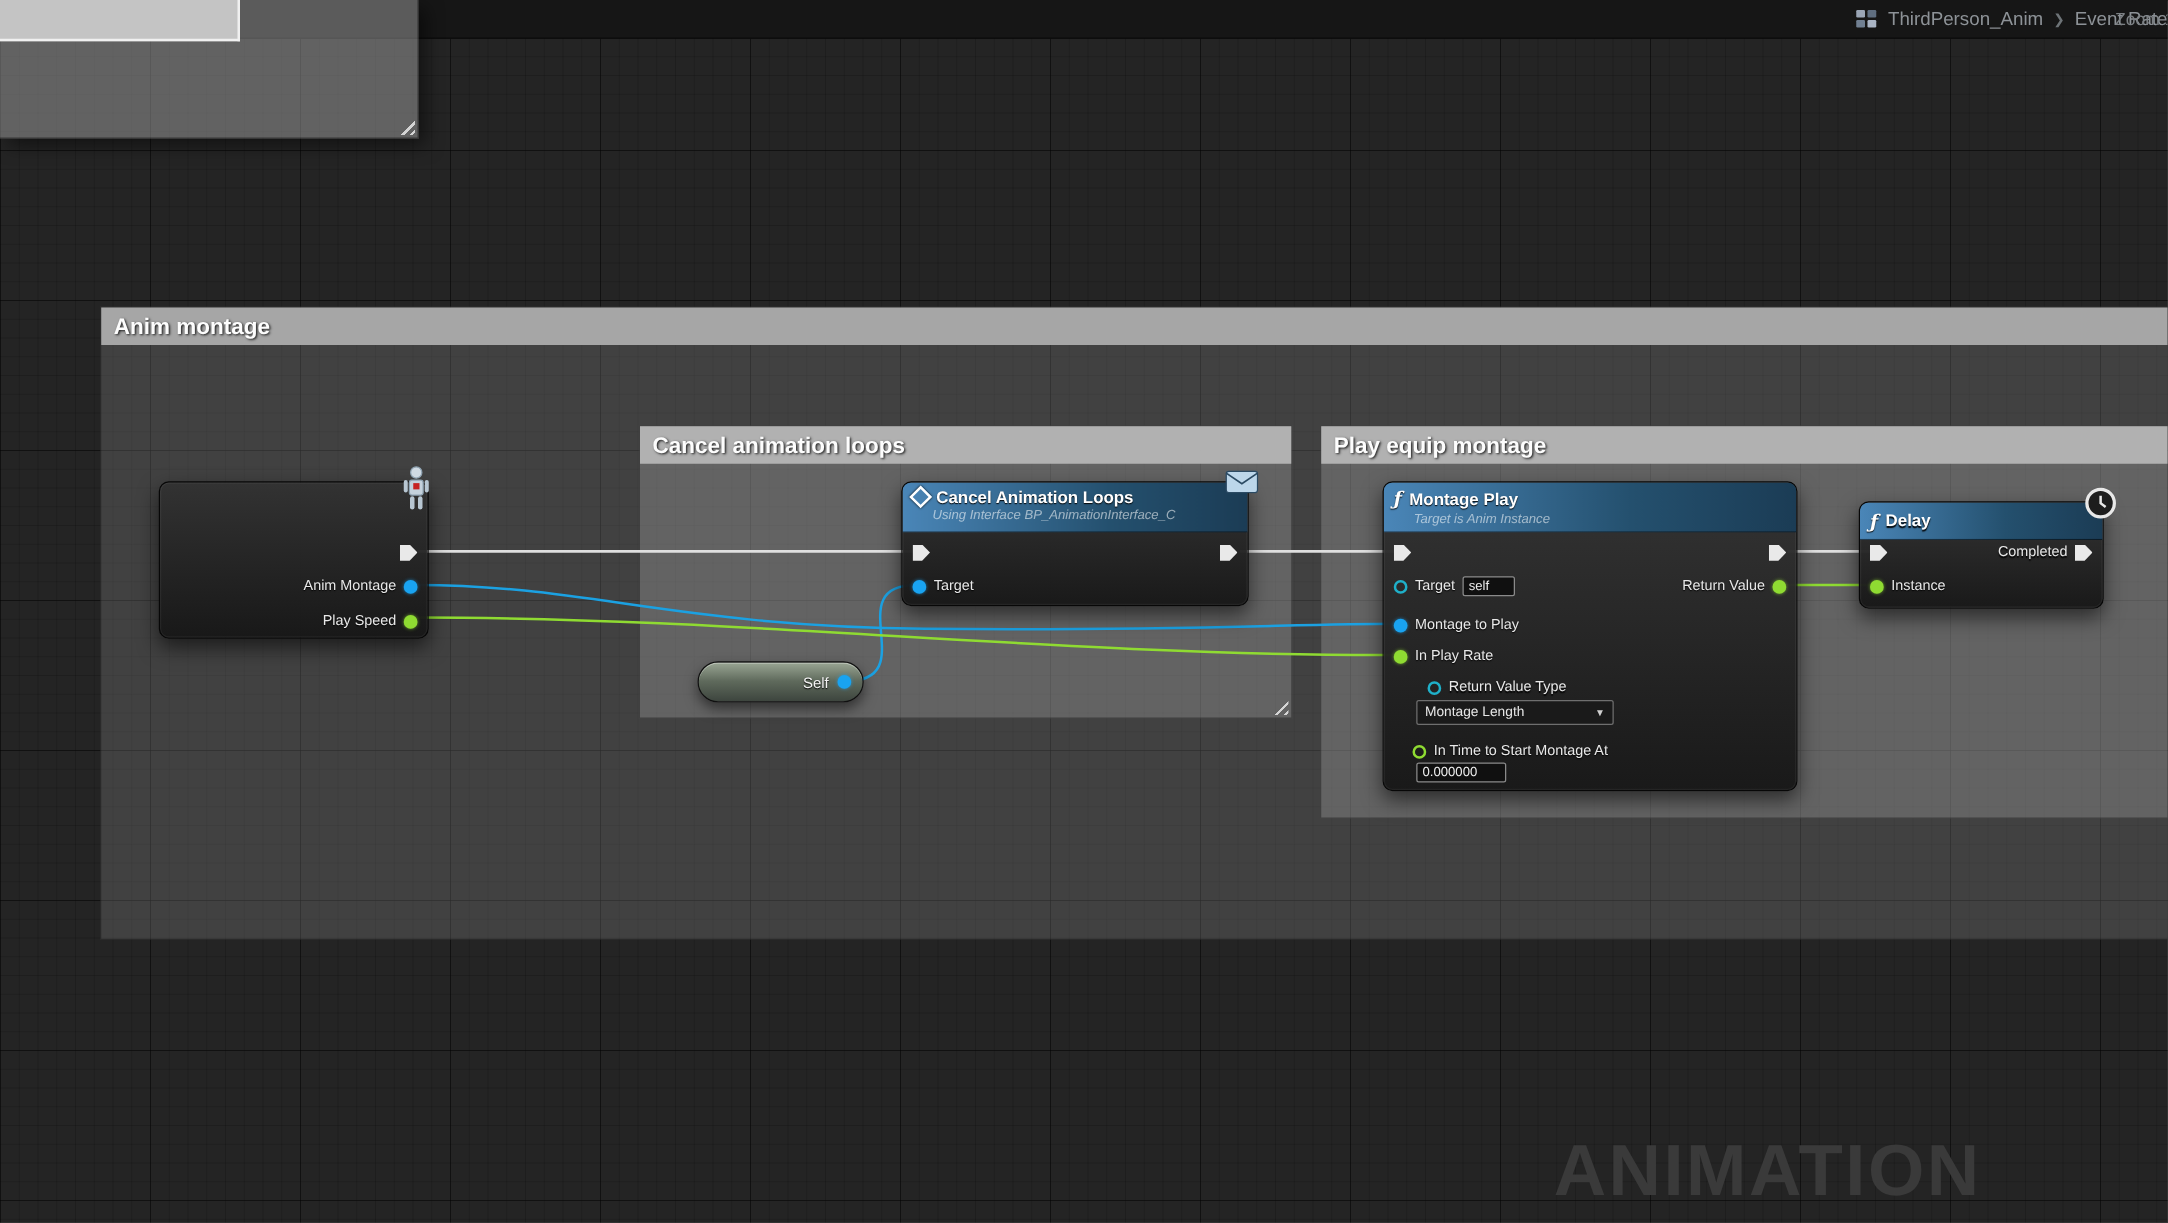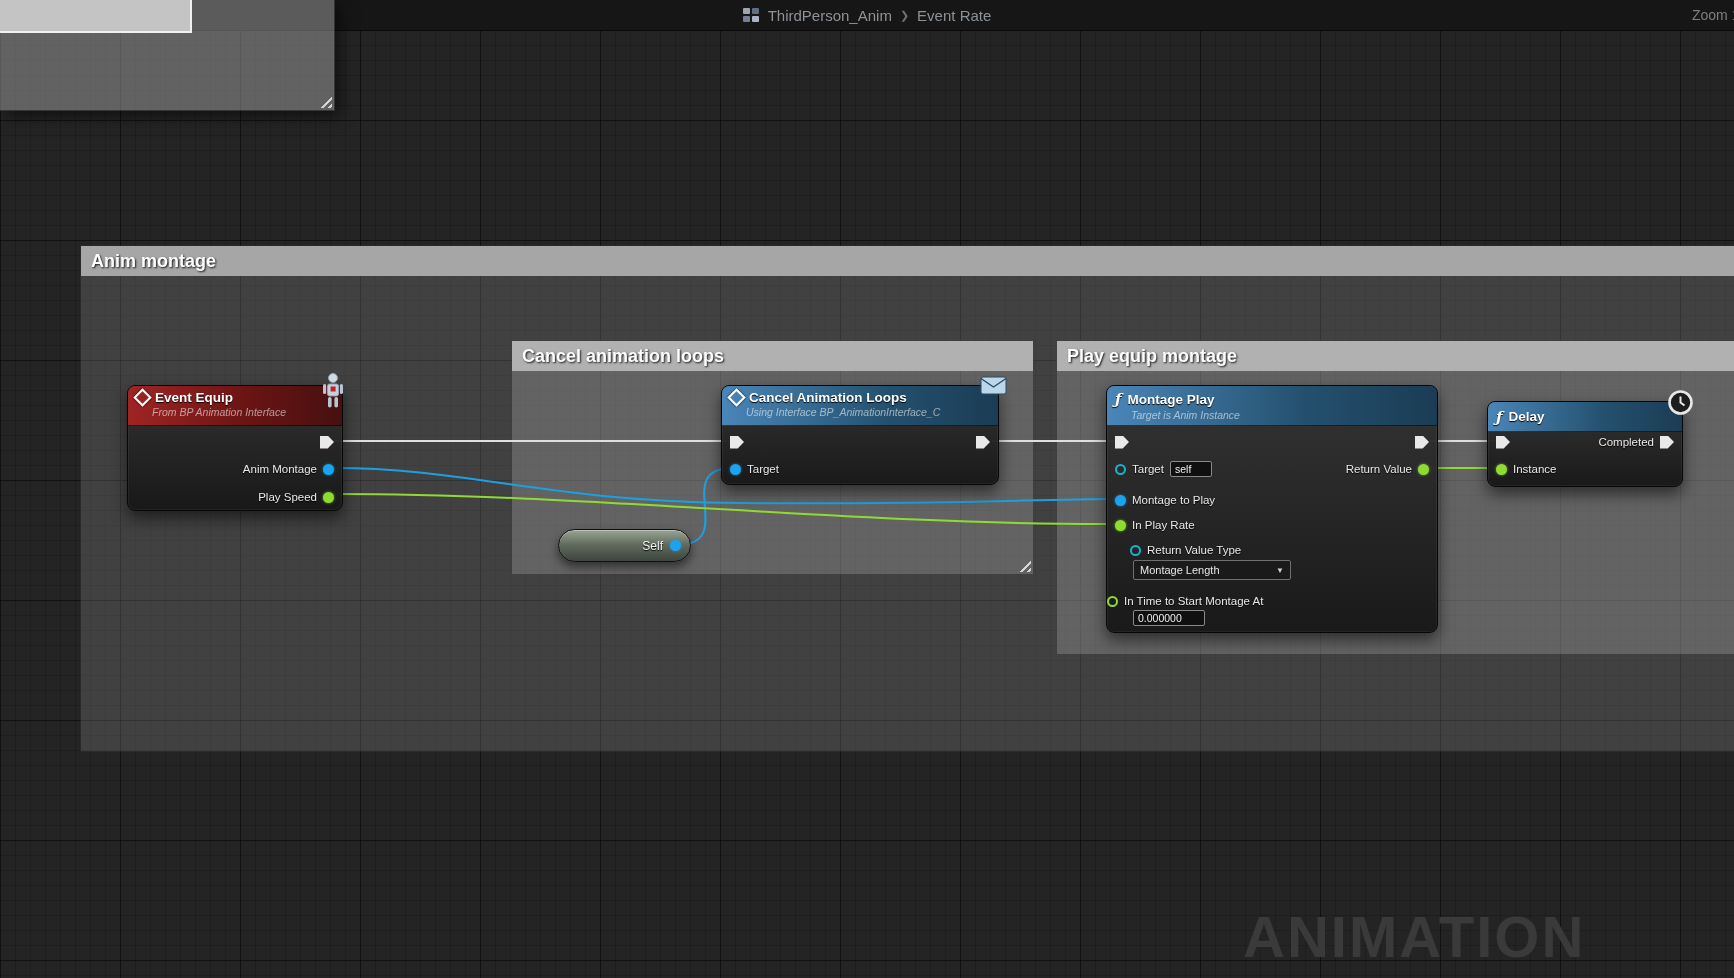--- a/index.html
+++ b/index.html
@@ -9,21 +9,21 @@
     background-color:#242424;
     background-image:
       linear-gradient(rgba(0,0,0,0.42) 1px, transparent 1px),
       linear-gradient(90deg, rgba(0,0,0,0.42) 1px, transparent 1px),
       linear-gradient(rgba(0,0,0,0.16) 1px, transparent 1px),
       linear-gradient(90deg, rgba(0,0,0,0.16) 1px, transparent 1px);
     background-size:120px 120px,120px 120px,15px 15px,15px 15px;
   }
   
   .topbar{position:absolute;left:0;top:0;right:0;height:30px;background:#161616;
-    border-bottom:1px solid #0a0a0a;display:flex;align-items:center;justify-content:center;
+    border-bottom:1px solid #0a0a0a;display:flex;align-items:center;justify-content:flex-end;
     gap:8px;z-index:6;}
   .breadcrumb{display:flex;align-items:center;gap:8px;color:#8d9297;font-size:15px;}
   .bp-icon{width:17px;height:15px;display:grid;grid-template-columns:7px 7px;grid-template-rows:6px 6px;gap:2px;}
   .bp-icon span{border-radius:1px;}
   .bp-icon .s1{background:#9aa5b5;} .bp-icon .s2{background:#5f6e80;}
   .bp-icon .s3{background:#718092;} .bp-icon .s4{background:#aab4c4;}
   .crumb-sep{font-size:11px;color:#6d7377;}
   .zoom-indicator{position:absolute;left:1692px;top:7px;color:#7c8084;font-size:14px;
     white-space:nowrap;z-index:6;}
   
@@ -131,27 +131,20 @@
   <path class="wire-exec" d="M334,441 L736,441"></path>
   <path class="wire-exec" d="M992,441 L1120,441"></path>
   <path class="wire-exec" d="M1430,441 L1502,441"></path>
   <path class="wire-object" d="M333,468 C470,468 540,501 740,503 C940,505 1035,499 1118,499"></path>
   <path class="wire-object" d="M676,545 C740,545 670,468 733,468"></path>
   <path class="wire-float" d="M333,494 C600,494 850,525 1118,524"></path>
   <path class="wire-float" d="M1428,468 L1502,468"></path>
 </svg>
 
 <div class="node" style="left:127px;top:385px;width:216px;height:126px;">
-  <div class="node-header red">
-    <div class="nh-title">
-      <span class="diamond"></span>
-      <span>Event Equip</span>
-    </div>
-    <div class="nh-subtitle">From BP Animation Interface</div>
-  </div>
   <svg class="node-badge" style="top:-14px;right:-6px;" width="30" height="36" viewBox="0 0 30 36">
     <circle cx="15" cy="6" r="4.5" fill="#cfdae3" stroke="#8fa3b2"></circle>
     <rect x="9.5" y="12" width="11" height="12" rx="2" fill="#c4d1dc" stroke="#8fa3b2"></rect>
     <rect x="5" y="12" width="3.2" height="10" rx="1.6" fill="#b7c6d2"></rect>
     <rect x="21.8" y="12" width="3.2" height="10" rx="1.6" fill="#b7c6d2"></rect>
     <rect x="10" y="25" width="3.6" height="10.5" rx="1.8" fill="#b7c6d2"></rect>
     <rect x="16.4" y="25" width="3.6" height="10.5" rx="1.8" fill="#b7c6d2"></rect>
     <rect x="12.6" y="14.5" width="5" height="5" fill="#c62222"></rect>
   </svg>
   <div class="row" style="right:8px;top:48px;">
@@ -220,29 +213,29 @@
     <span class="pin filled-green"></span>
   </div>
   <div class="row" style="left:8px;top:106px;">
     <span class="pin filled-blue"></span>
     <span class="pin-label">Montage to Play</span>
   </div>
   <div class="row" style="left:8px;top:131px;">
     <span class="pin filled-green"></span>
     <span class="pin-label">In Play Rate</span>
   </div>
-  <div class="row" style="left:8px;top:156px;padding-left:15px;">
+  <div class="row" style="left:20px;top:156px;padding-left:15px;">
     <span class="pin hollow-cyan"></span>
     <span class="pin-label">Return Value Type</span>
   </div>
   <div class="dropdown" style="left:26px;top:174px;">
     <span>Montage Length</span>
     <span class="arrow">▼</span>
   </div>
-  <div class="row" style="left:0;top:207px;">
+  <div class="row" style="left:23px;top:207px;">
     <span class="pin hollow-green"></span>
     <span class="pin-label">In Time to Start Montage At</span>
   </div>
   <input class="mini-input" style="position: absolute; left: 26px; top: 224px; width: 62px;" value="0.000000">
 </div>
 
 <div class="node" style="left:1487px;top:401px;width:196px;height:86px;">
   <div class="node-header blue slim" style="display:flex;align-items:center;padding-top:0;">
     <div class="nh-title">
       <span class="fn-glyph">ƒ</span>

